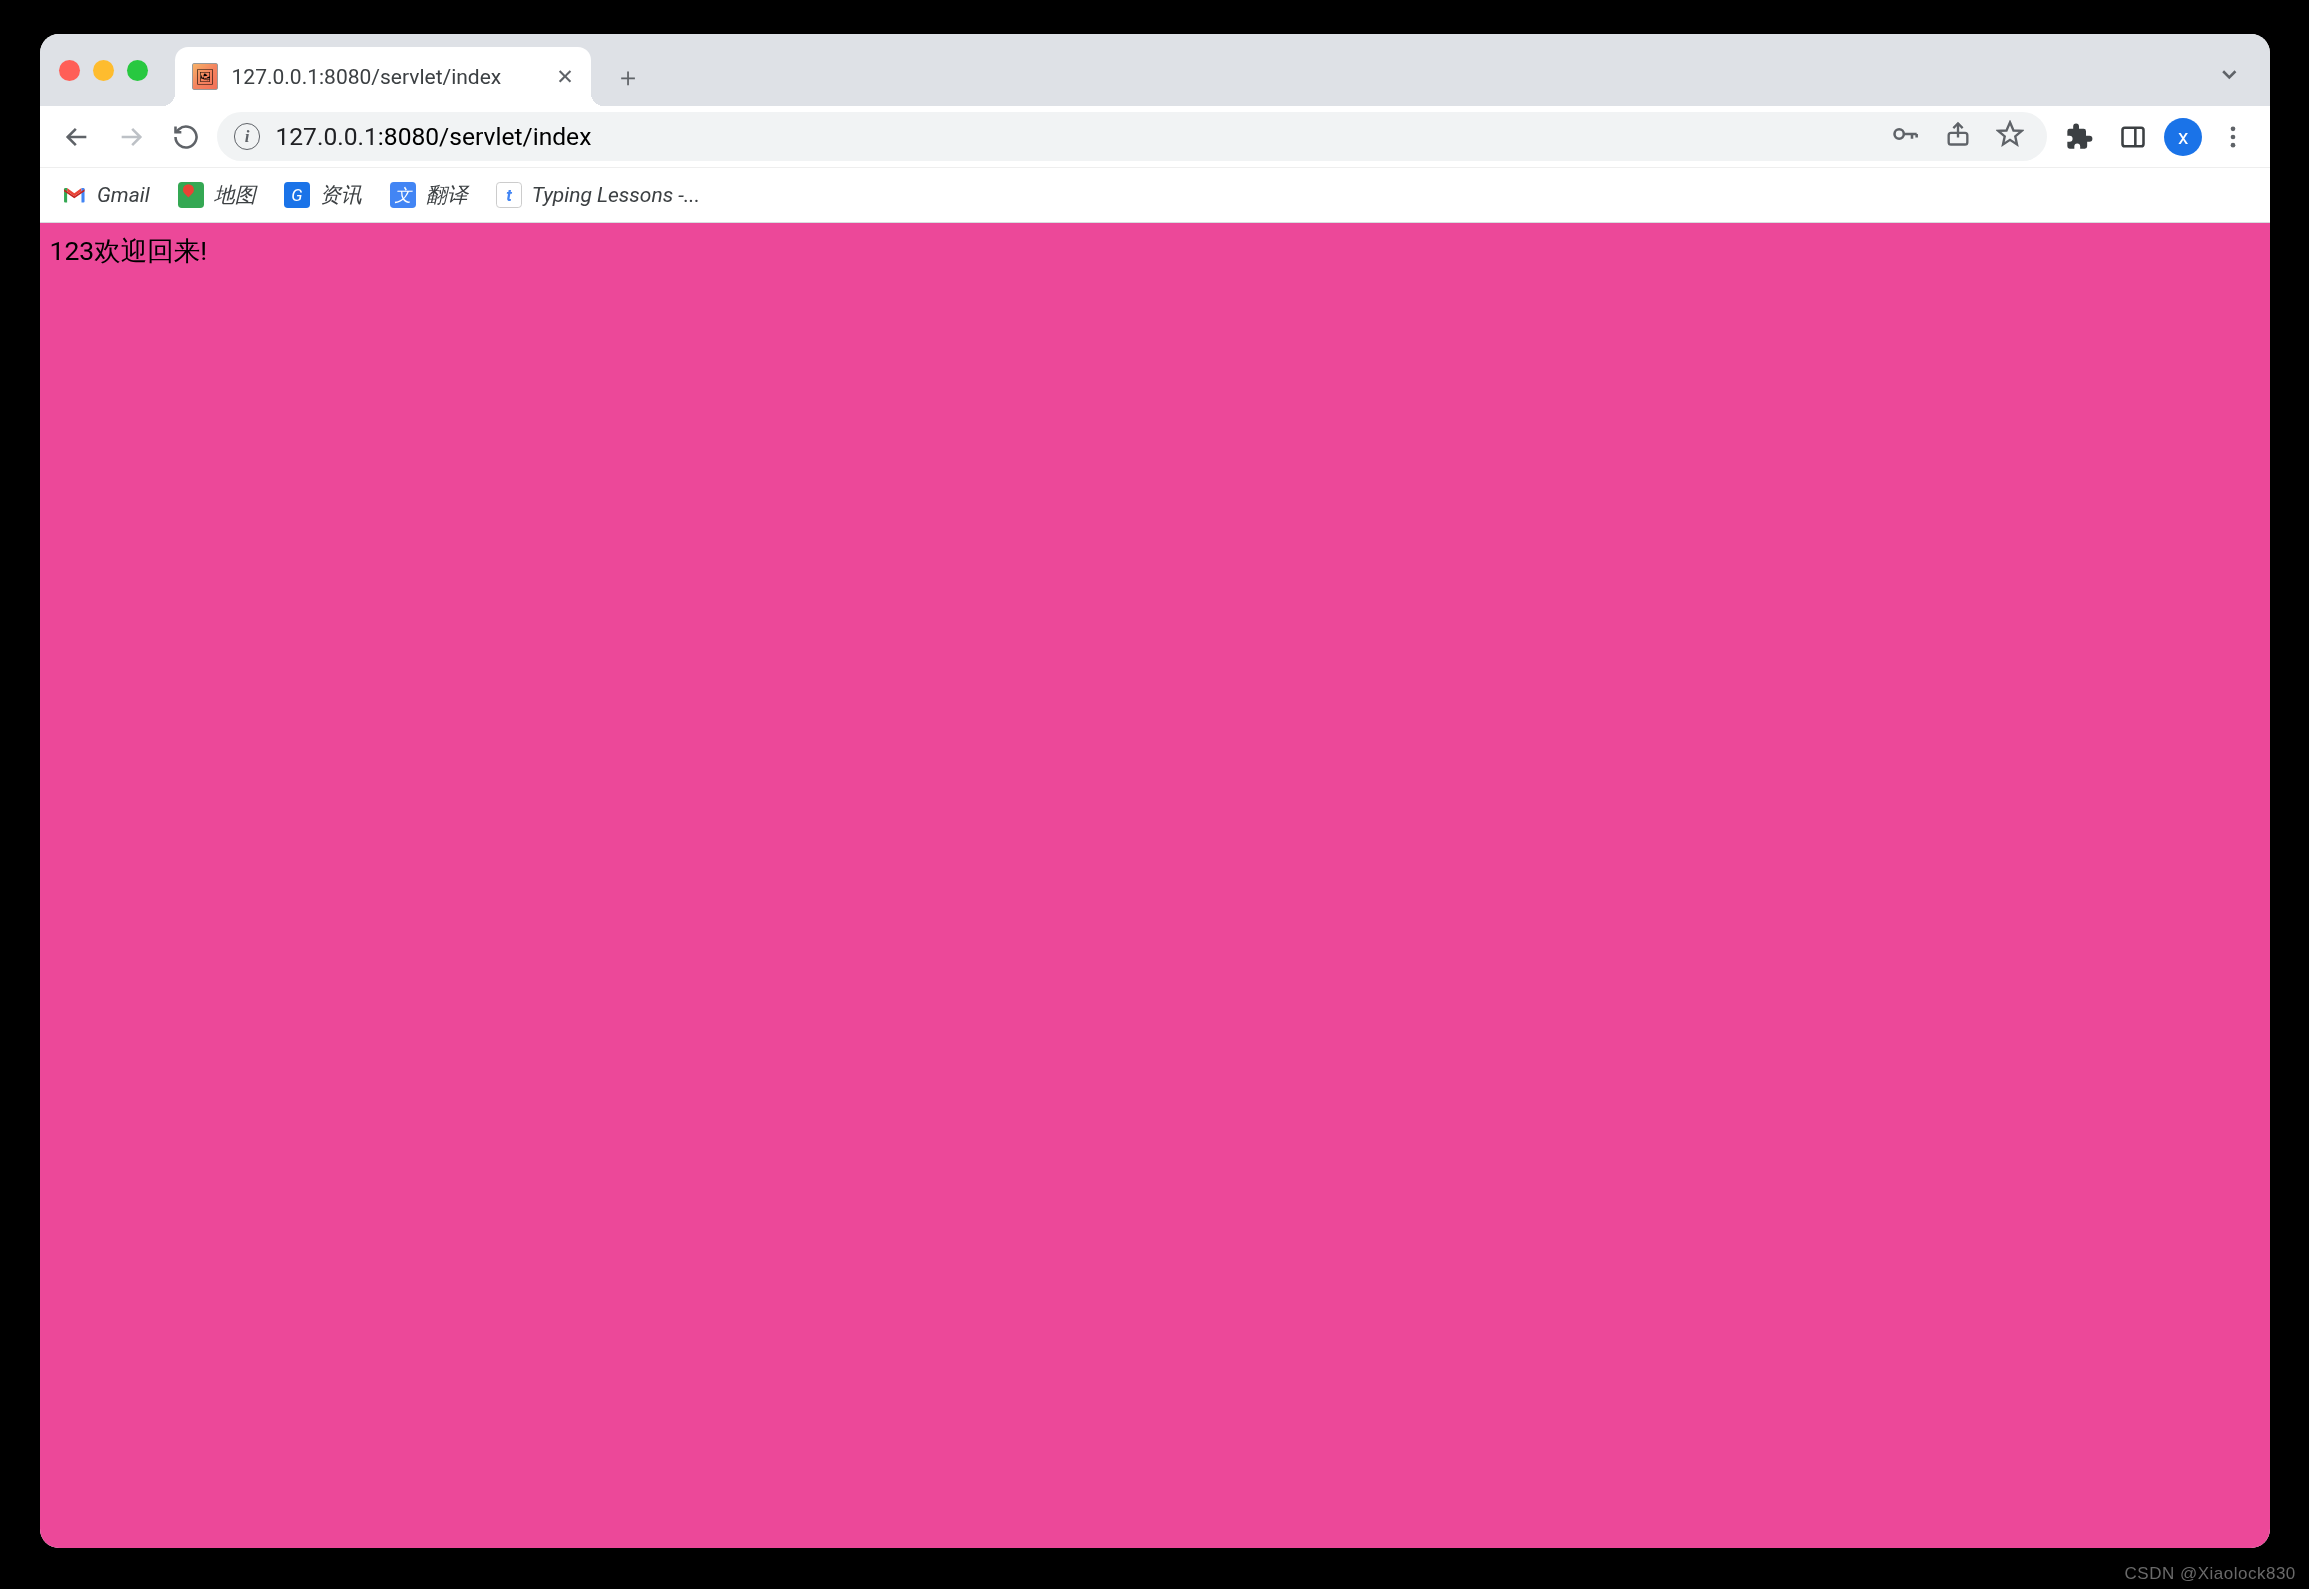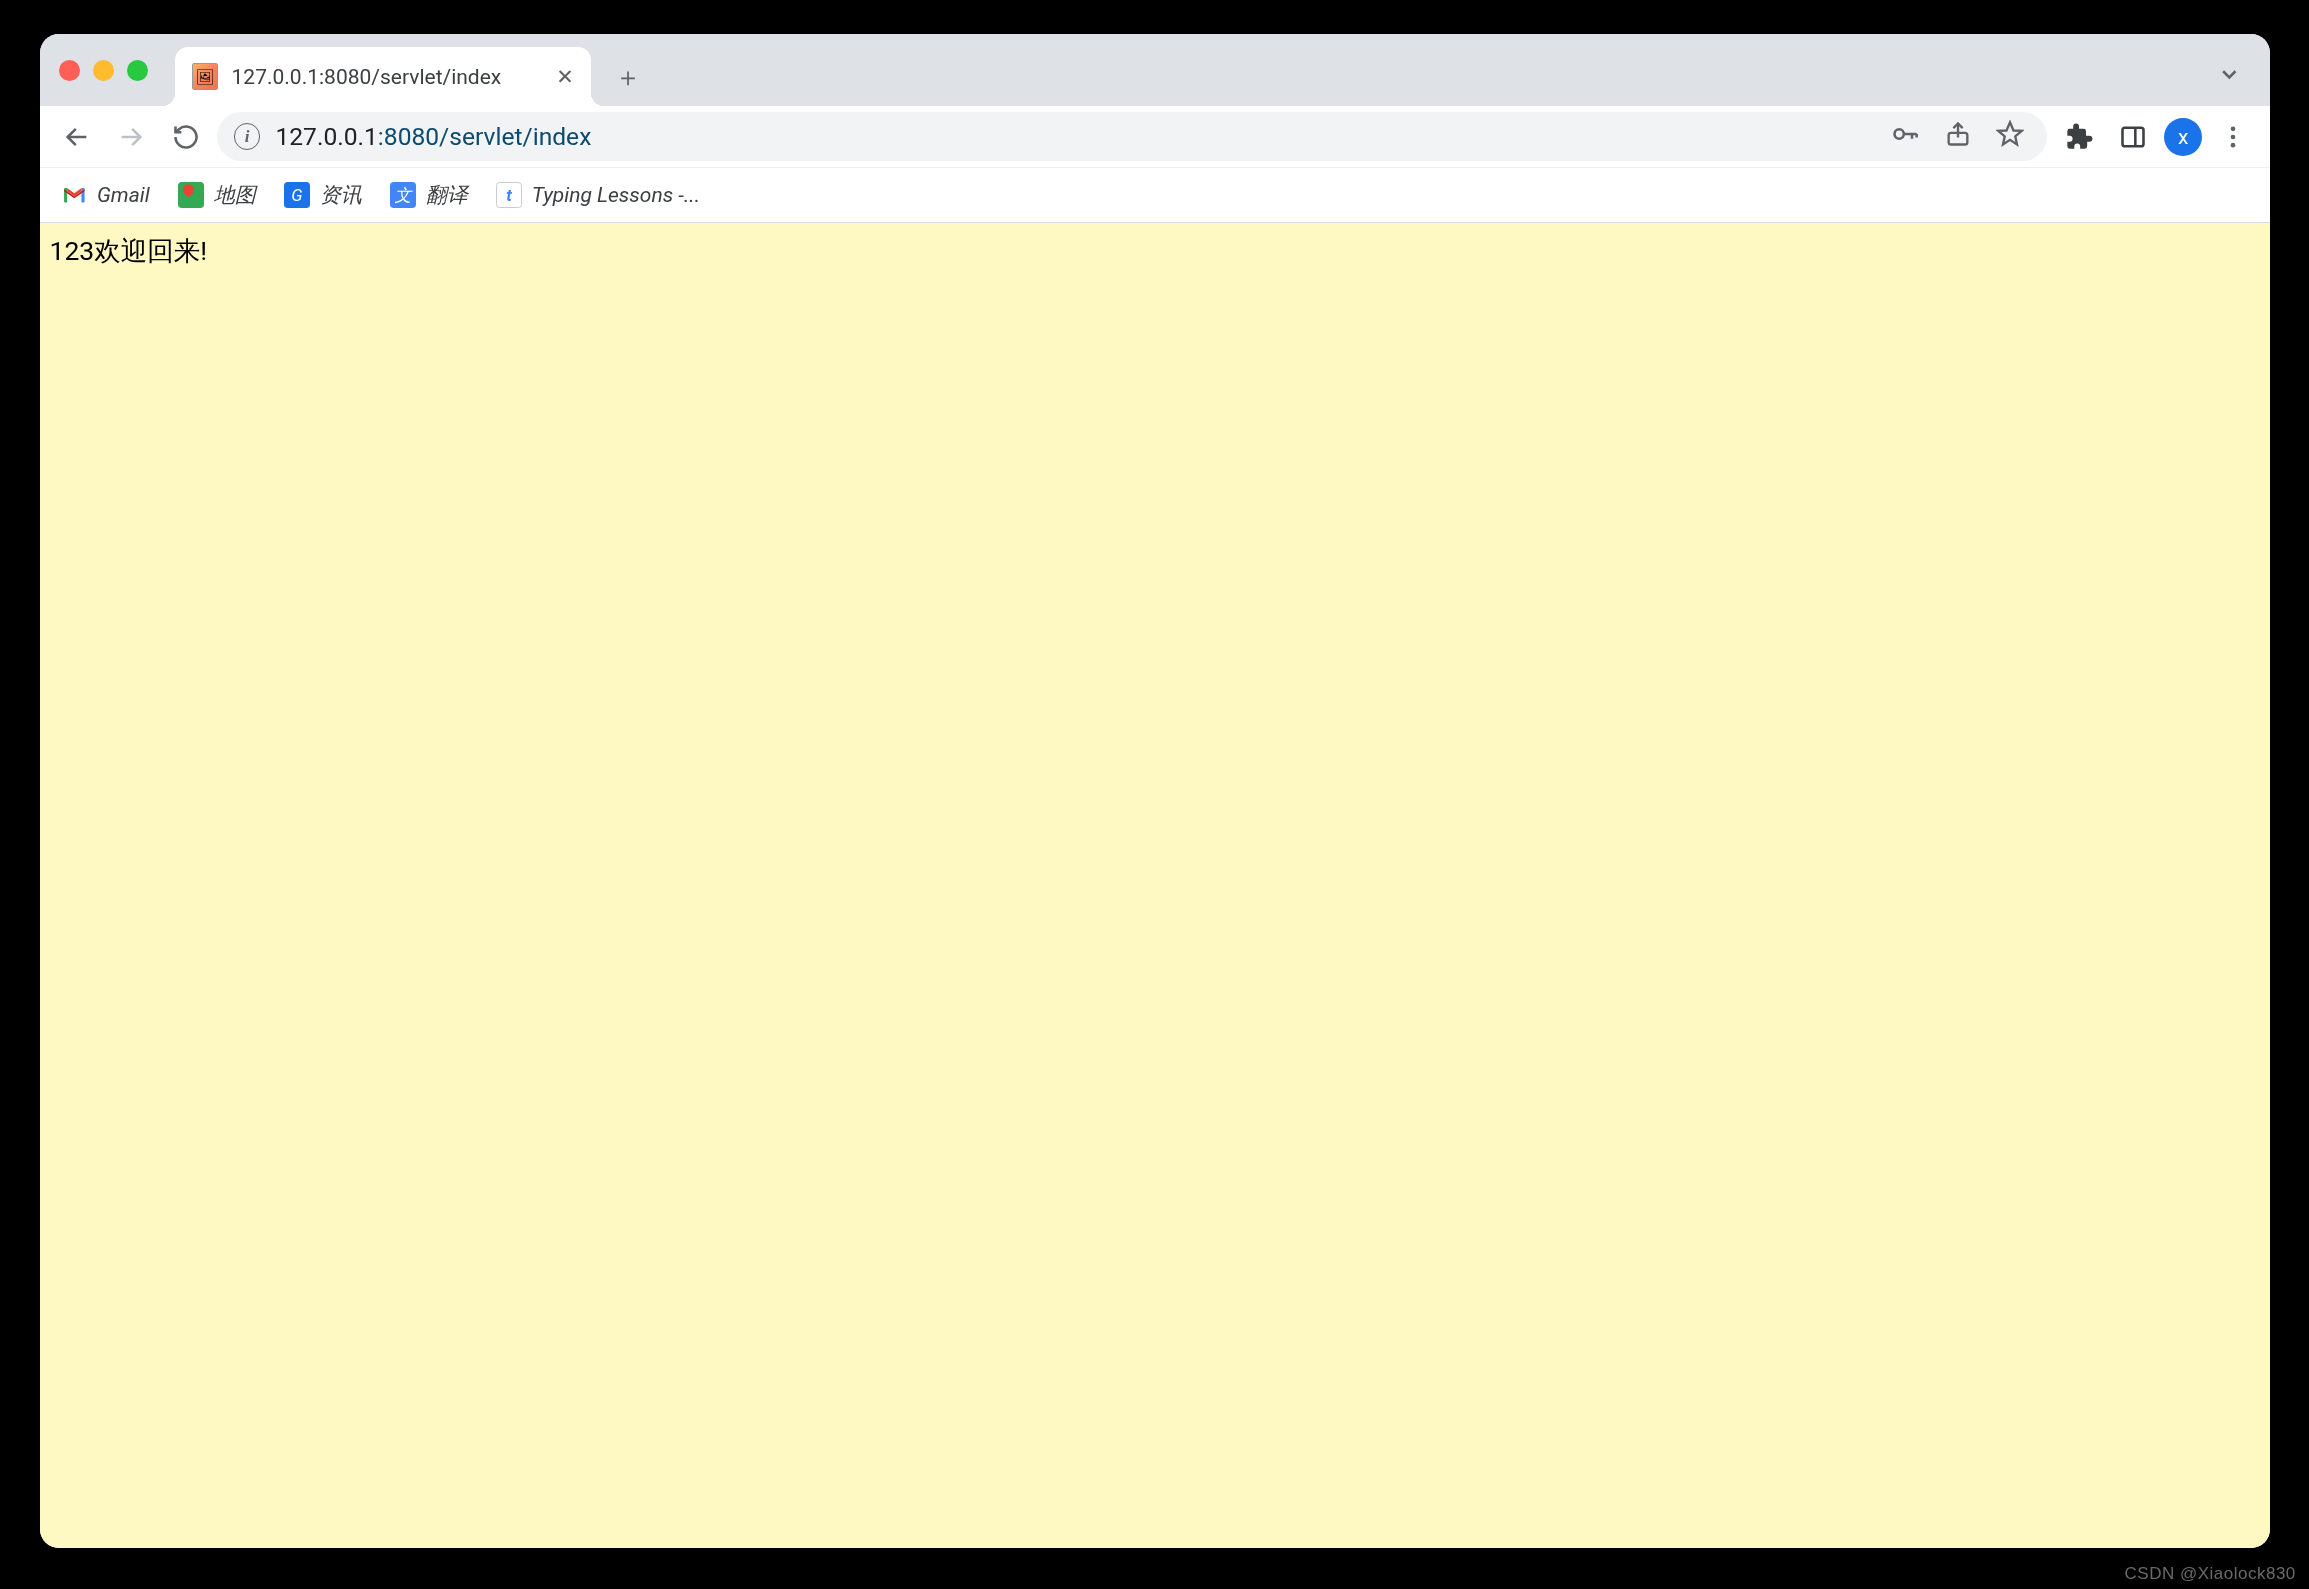--- a/index.html
+++ b/index.html
@@ -100,21 +100,21 @@
       gap:15px;
       color:#202124;
       font-size:24.6px;
     }
     .omnibox .info-icon{
       width:26.5px;height:26.5px;border-radius:50%;border:1.9px solid #5f6368;
       display:flex;align-items:center;justify-content:center;
       font-family:Georgia,serif;font-style:italic;font-weight:bold;font-size:17px;color:#5f6368;
       flex-shrink:0;
     }
-    .omnibox .url .path{color:#0c4a6e;}
+    .omnibox .url .path{color:#000000;}
     .omnibox-right{margin-left:auto;display:flex;gap:24.6px;align-items:center;color:#5f6368;}
     .profile-badge{
       width:38px;height:38px;border-radius:50%;background:#1a73e8;color:#fff;
       display:flex;align-items:center;justify-content:center;font-size:21px;
     }
 
     
     .bookmarks-bar{
       height:55px;
       background:#fff;
@@ -129,21 +129,21 @@
     .bm-icon{width:26.5px;height:26.5px;display:flex;align-items:center;justify-content:center;border-radius:3.8px;font-size:17px;color:#fff;}
     .maps-icon{position:relative;background:#34a853;}
     .maps-icon::after{content:"";position:absolute;top:1.9px;left:5.7px;width:11.4px;height:11.4px;background:#ea4335;border-radius:50% 50% 50% 0;transform:rotate(-45deg);}
     .news-icon{background:#1a73e8;}
     .translate-icon{background:#4285f4;}
     .typing-icon{background:#fff;border:0.9px solid #ccc;color:#4285f4;font-weight:bold;}
 
     
     .content{
       flex:1;
-      background:#fef9c3;
+      background:#ec4899;
       padding:9.5px 9.5px;
     }
     .page-text{font-size:26.5px;color:#000;}
 
     .watermark{
       position:absolute;
       bottom:5.7px;right:13.2px;
       color:#6a6a6a;
       font-size:17px;
       font-family:sans-serif;

